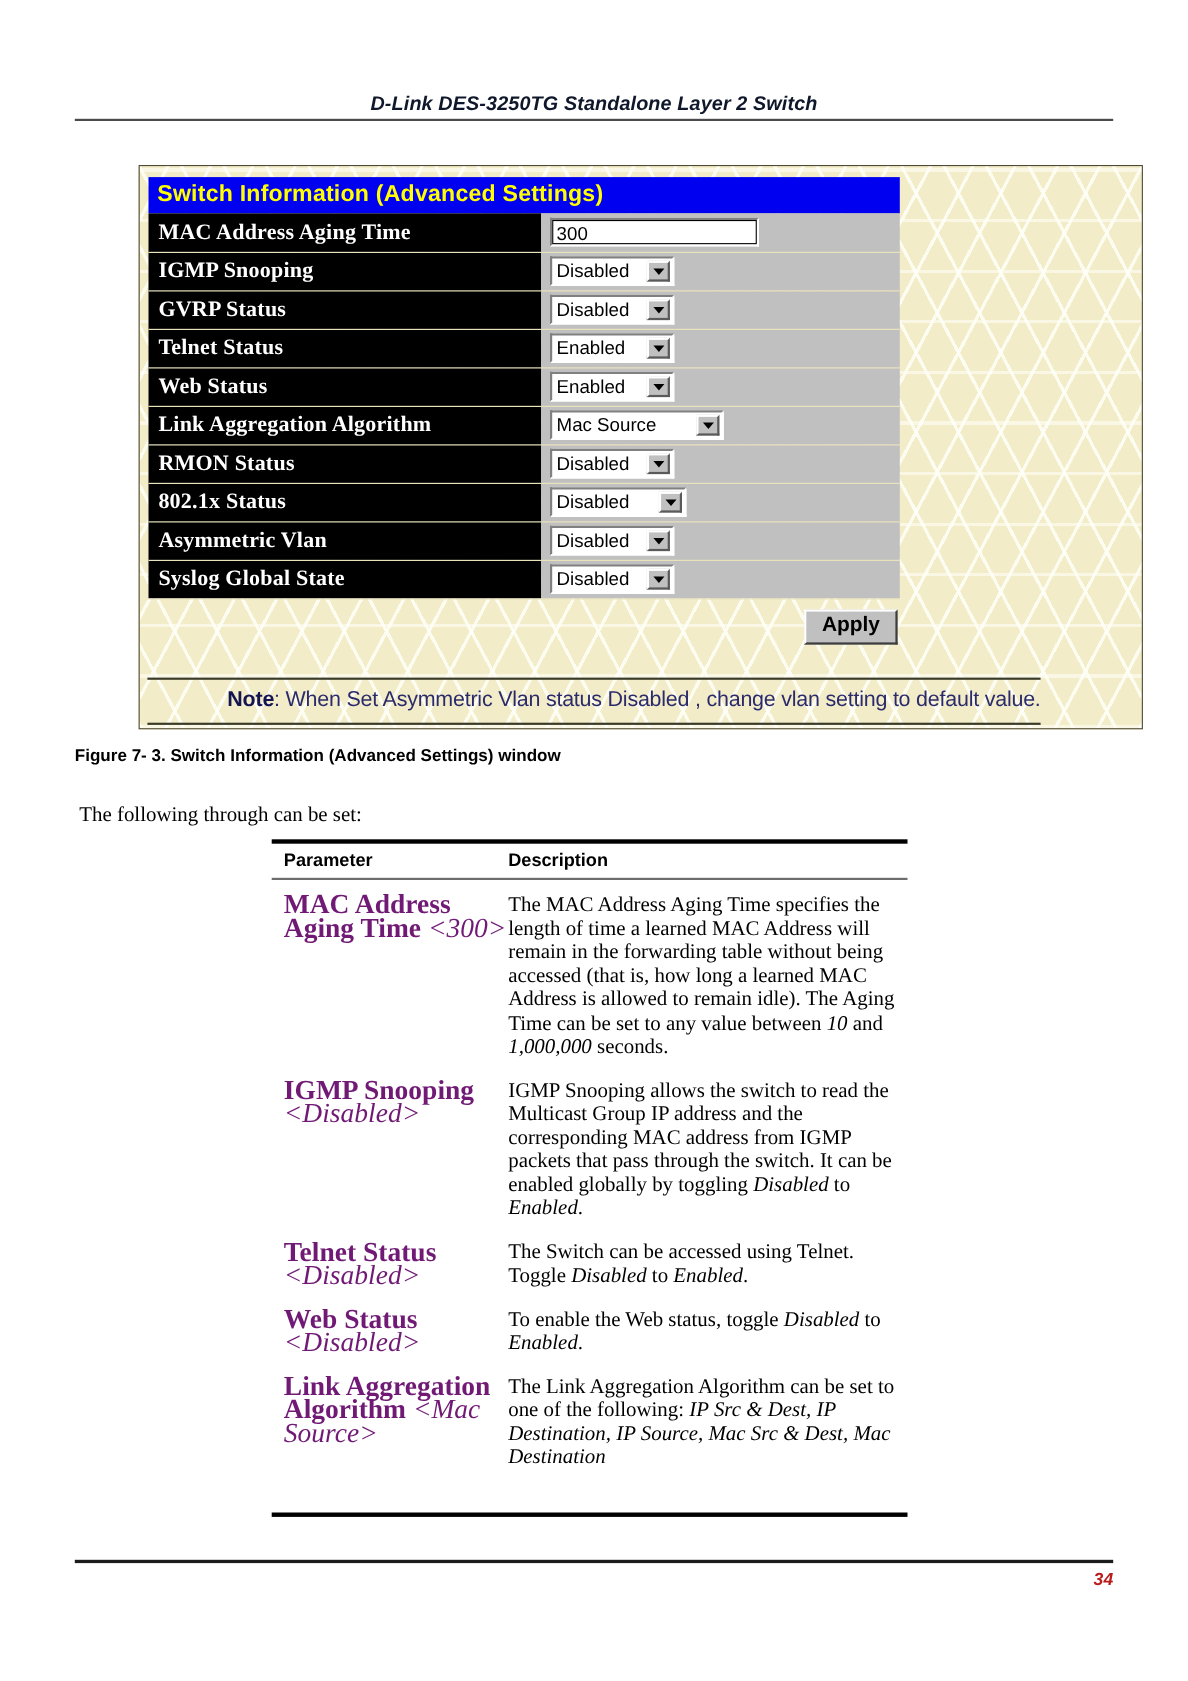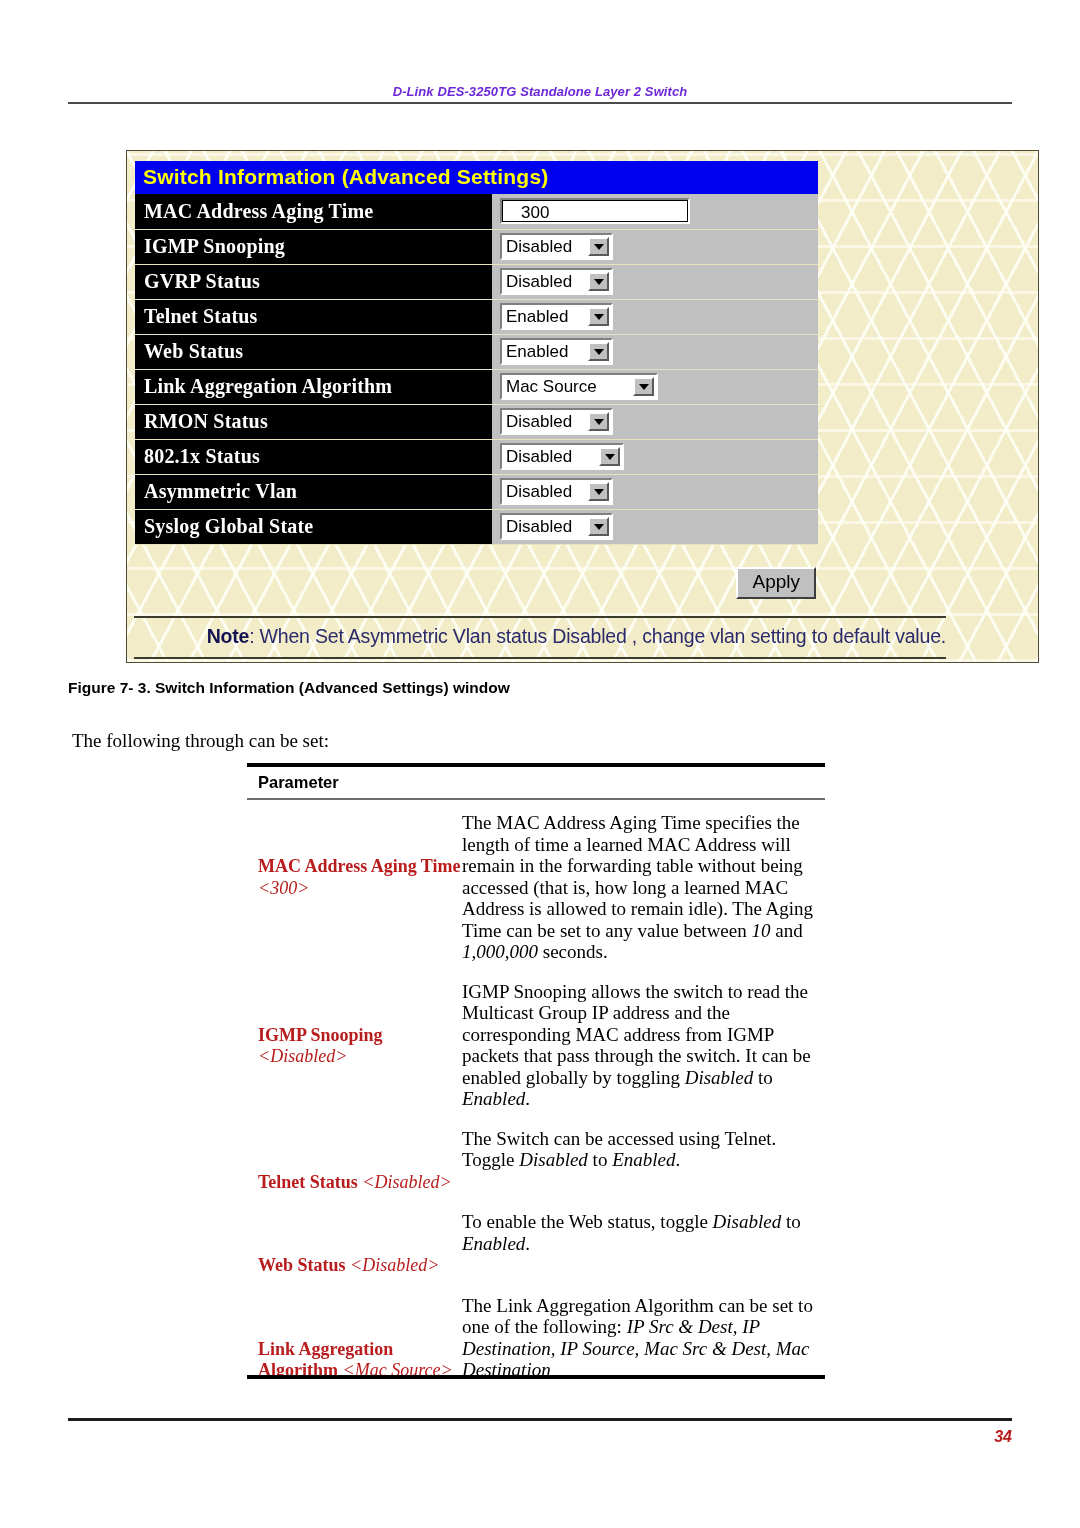--- a/index.html
+++ b/index.html
@@ -20,22 +20,22 @@
     position: absolute;
     left: 68px;
     top: 84px;
     width: 944px;
   }
   .page-header-text {
     text-align: center;
     font-family: "Liberation Sans", sans-serif;
     font-style: italic;
     font-weight: bold;
-    font-size: 13px;
-    color: #6d28d9;
+    font-size: 18px;
+    color: #0f172a;
     letter-spacing: 0.1px;
     padding-bottom: 3px;
   }
   .page-header-rule {
     height: 2px;
     background: #4a4a4a;
     width: 100%;
   }
 
   
@@ -106,21 +106,21 @@
     border-right: 2px solid #ffffff;
     border-bottom: 2px solid #ffffff;
     outline: 1px solid #000000;
     outline-offset: -3px;
     height: 26px;
     line-height: 26px;
     width: 190px;
     font-family: "Liberation Sans", sans-serif;
     font-size: 17px;
     color: #000;
-    padding-left: 19px;
+    padding-left: 4px;
     box-sizing: border-box;
     vertical-align: middle;
   }
 
   
   .wselect {
     display: inline-flex;
     align-items: stretch;
     background: #ffffff;
     border-top: 2px solid #808080;
@@ -163,21 +163,22 @@
     width: 0; height: 0;
     border-left: 5px solid transparent;
     border-right: 5px solid transparent;
     border-top: 6px solid #000000;
   }
 
   
   .apply-wrap {
     width: 683px;
     text-align: right;
-    margin-top: 22px;
+    margin-top: 9px;
+    font-weight: bold;
   }
   .apply-btn {
     display: inline-block;
     background: #c0c0c0;
     border-top: 2px solid #ffffff;
     border-left: 2px solid #ffffff;
     border-right: 2px solid #3d3d3d;
     border-bottom: 2px solid #3d3d3d;
     font-family: "Liberation Sans", sans-serif;
     font-size: 19px;
@@ -255,25 +256,24 @@
   }
   .pt-row {
     display: flex;
     margin-top: 18px;
   }
   .pt-row:first-child { margin-top: 12px; }
   .pt-row .c1 {
     width: 215px;
     padding-left: 11px;
     box-sizing: border-box;
-    font-size: 18px;
+    font-size: 25px;
     line-height: 21.5px;
     font-weight: bold;
-    color: #b91c1c;
-    margin-top: 44px;
+    color: #701a75;
   }
   .pt-row .c1 .ital { font-weight: normal; font-style: italic; }
   .pt-row .c2 {
     flex: 1;
     font-size: 19px;
     line-height: 21.5px;
     color: #000;
   }
   .pt-row .c2 i { font-style: italic; }
 
@@ -445,20 +445,21 @@
 </div>
 
 <div class="fig-caption">Figure 7- 3.  Switch Information (Advanced Settings) window</div>
 
 <div class="intro">The following through can be set:</div>
 
 <div class="param-table">
   <div class="pt-rule-top"></div>
   <div class="pt-head">
     <div class="c1">Parameter</div>
+    <div class="c2">Description</div>
   </div>
   <div class="pt-rule-mid"></div>
 
   <div class="pt-body">
 
     <div class="pt-row">
       <div class="c1"><span>MAC Address Aging Time </span><span class="ital">&lt;300&gt;</span></div>
       <div class="c2"><span>The MAC Address Aging Time specifies the length of time a learned MAC Address will remain in the forwarding table without being accessed (that is, how long a learned MAC Address is allowed to remain idle). The Aging Time can be set to any value between </span><i>10</i><span> and </span><i>1,000,000</i><span> seconds.</span></div>
     </div>
 

